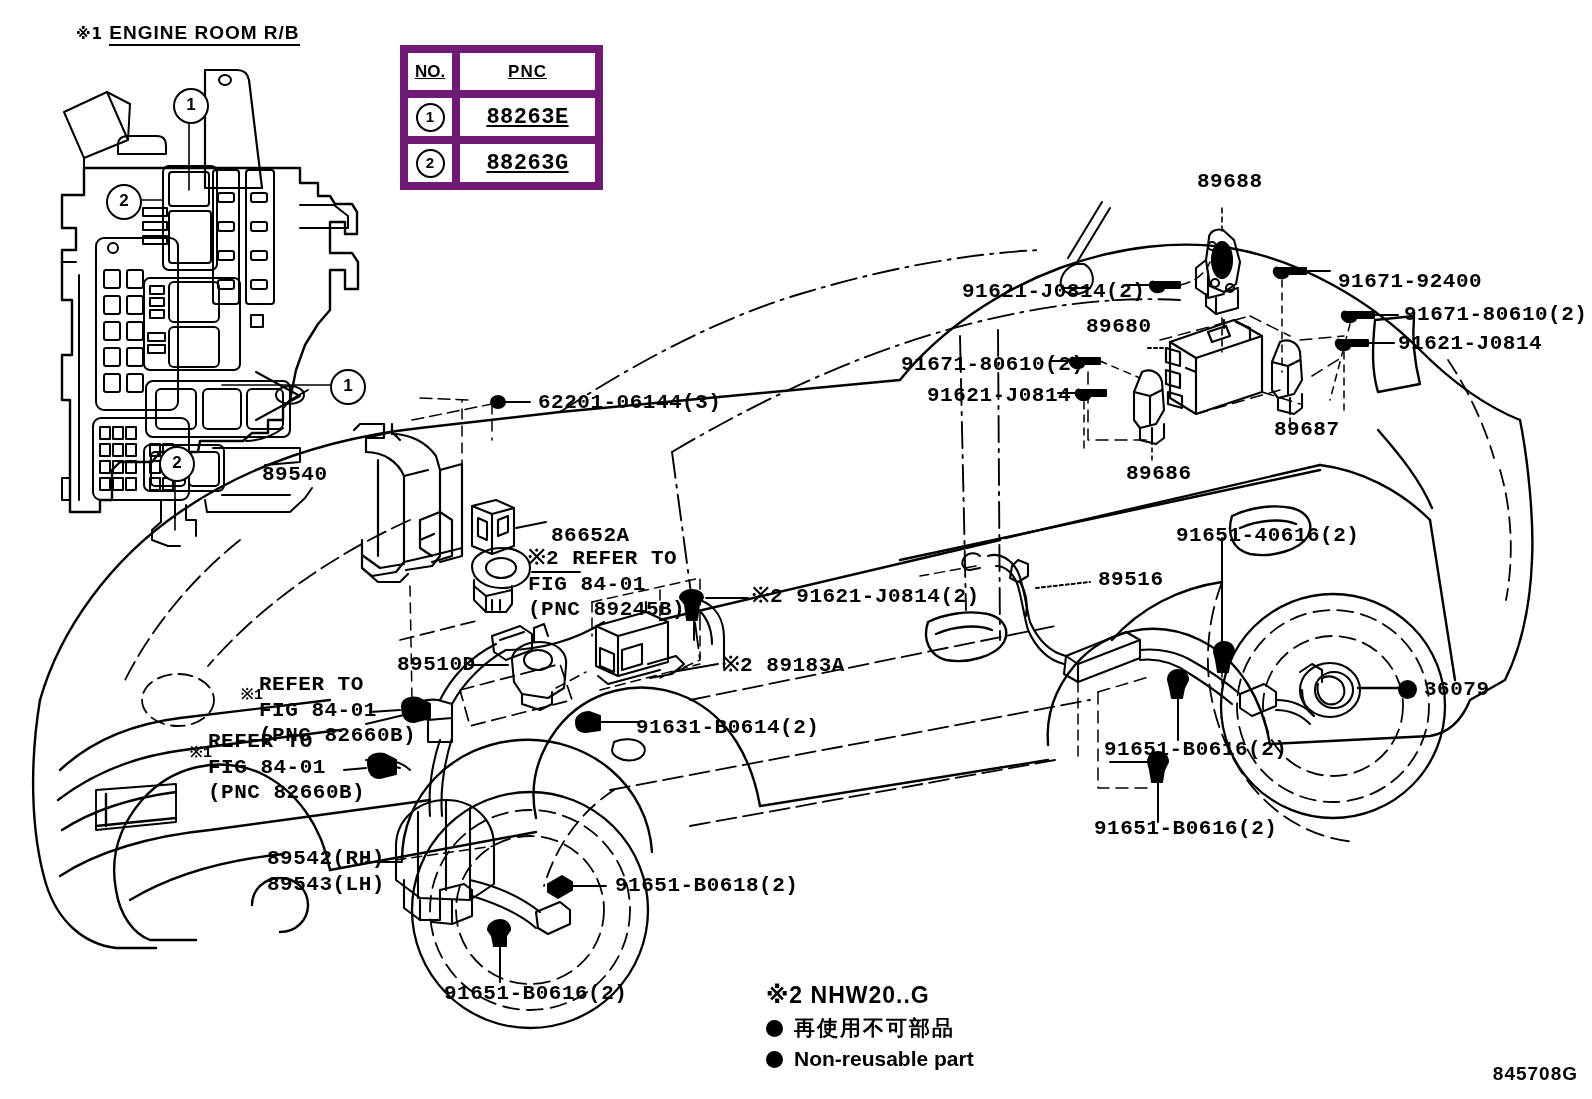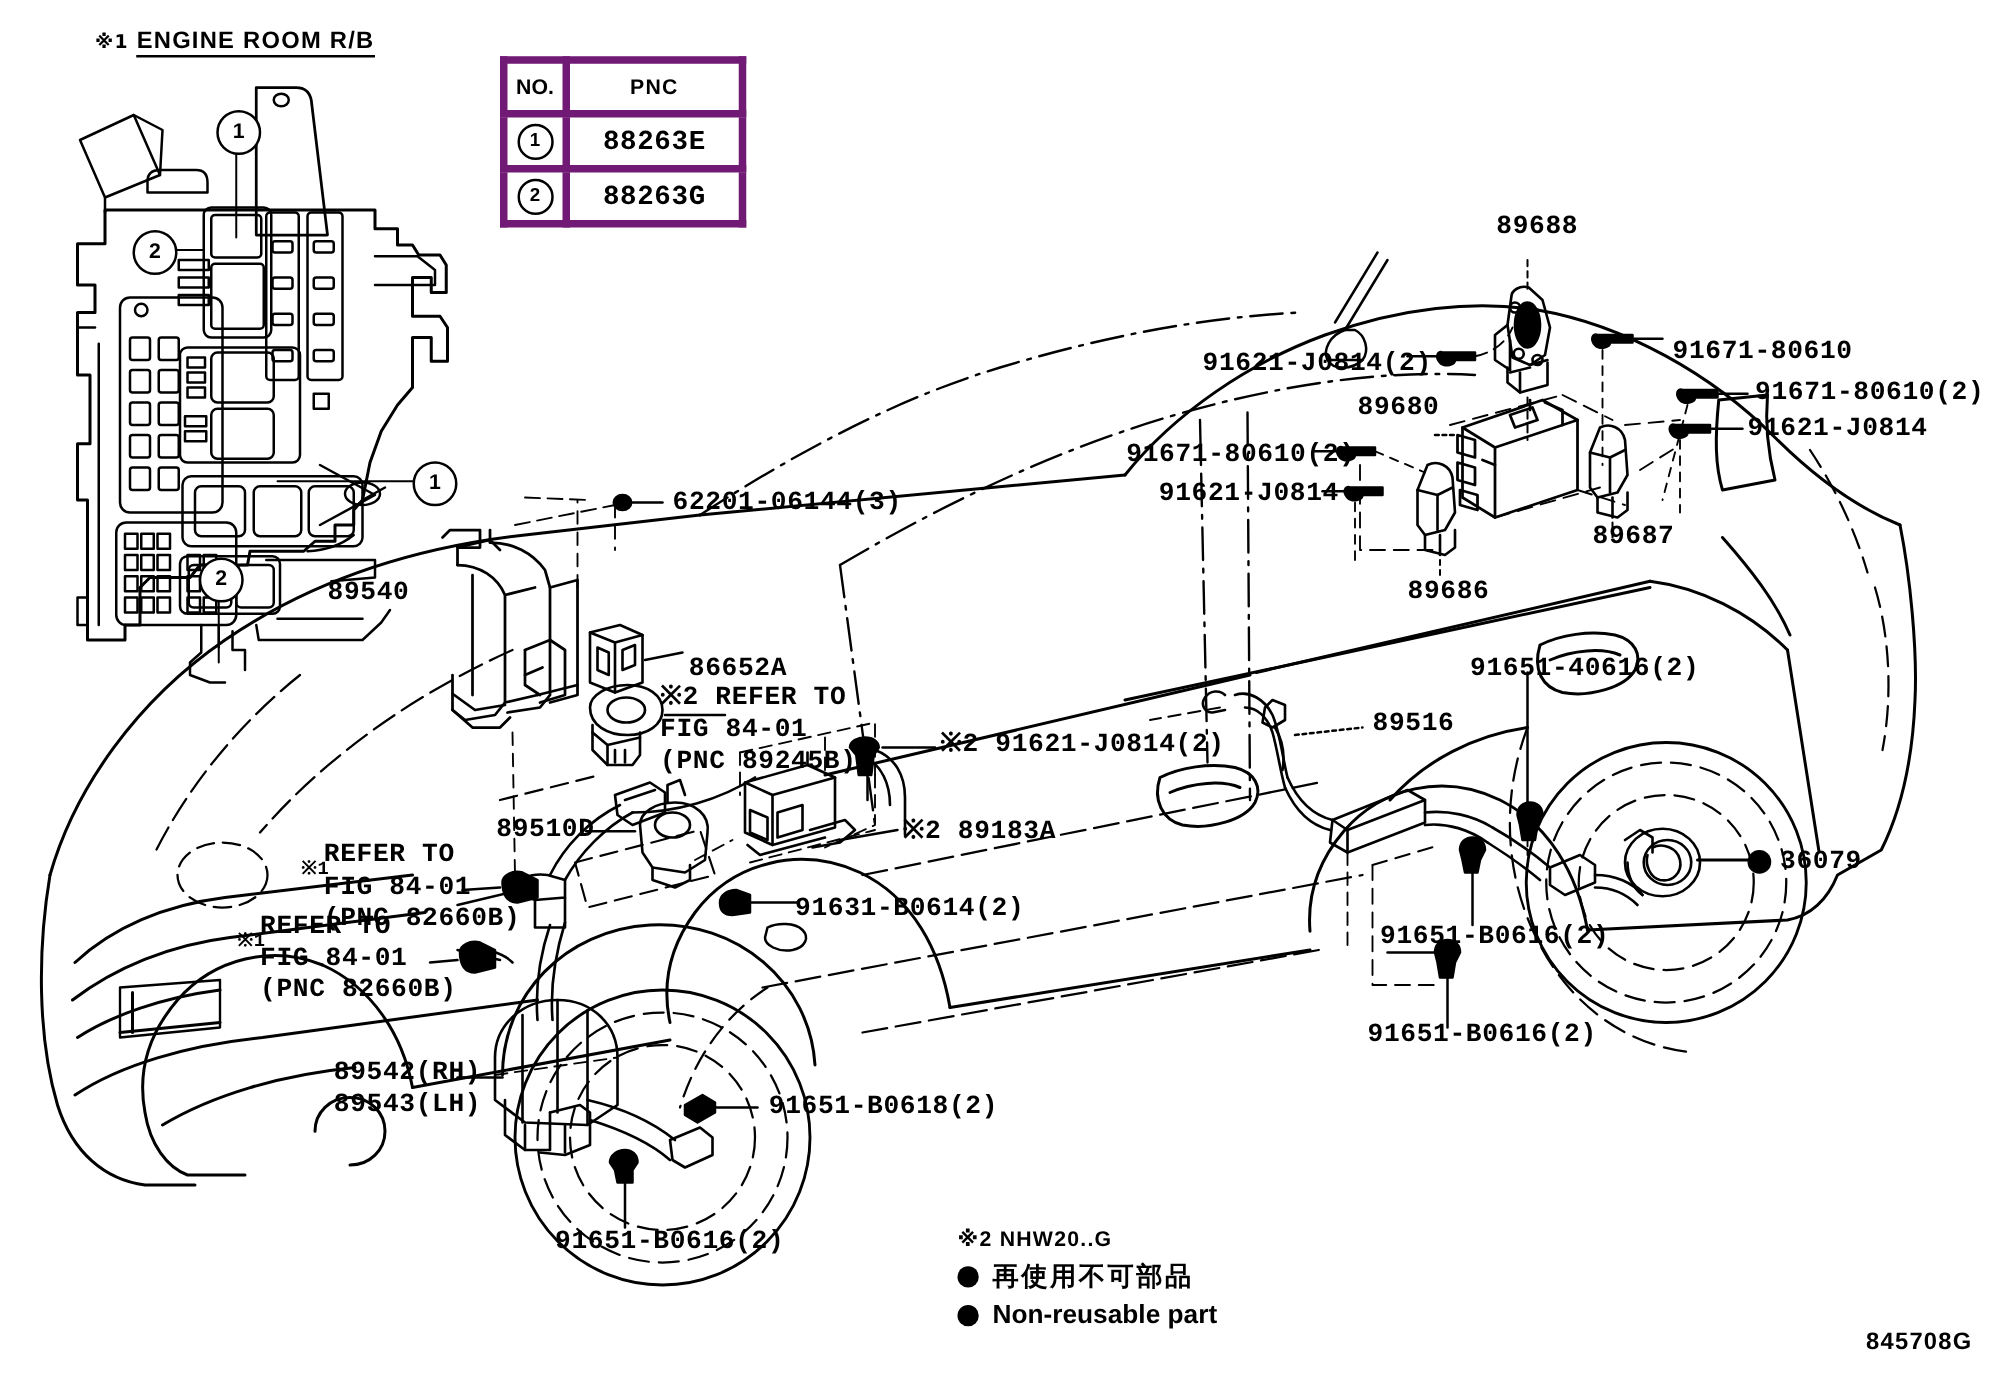--- a/index.html
+++ b/index.html
@@ -31,24 +31,25 @@
     font-size:19px;font-weight:bold;letter-spacing:1px;
   }
   .hdr u{text-decoration:none;border-bottom:2px solid #000;padding-bottom:1px;}
   
   #pnc-table{
     position:absolute;left:400px;top:45px;
     border:3px solid #000;border-collapse:collapse;
     background:#fff;
   }
   #pnc-table td,#pnc-table th{
-    border:6px solid #701a75;
+    border:8px solid #701a75;
     text-align:center;vertical-align:middle;
     font-family:"Liberation Sans","DejaVu Sans",sans-serif;
     padding:0;
+    text-decoration:underline;
   }
   #pnc-table th.no{width:44px;height:37px;font-size:17px;font-weight:bold;}
   #pnc-table th.pnc{width:135px;height:37px;font-size:17px;font-weight:bold;letter-spacing:1px;}
   #pnc-table td.numcell{width:44px;height:38px;}
   #pnc-table td.valcell{
     width:135px;height:38px;
     font-family:"Liberation Mono","DejaVu Sans Mono",monospace;
     font-size:22px;font-weight:bold;letter-spacing:0.5px;
   }
   .circnum{
@@ -70,21 +71,21 @@
     position:absolute;width:19px;height:19px;border-radius:50%;background:#000;
   }
   .legend{position:absolute;}
   .legend .row{display:flex;align-items:center;margin-top:5px;}
   .legend .bullet{
     width:17px;height:17px;border-radius:50%;background:#000;
     display:inline-block;margin-right:11px;flex:0 0 auto;
   }
   .legend .jp{font-family:"DejaVu Sans",sans-serif;font-size:21px;font-weight:bold;letter-spacing:2px;}
   .legend .en{font-family:"Liberation Sans","DejaVu Sans",sans-serif;font-size:21px;font-weight:bold;}
-  .legend .cond{font-family:"Liberation Sans","DejaVu Sans",sans-serif;font-size:17px;font-weight:bold;letter-spacing:1px;margin-bottom:2px;}
+  .legend .cond{font-family:"Liberation Sans","DejaVu Sans",sans-serif;font-size:23px;font-weight:bold;letter-spacing:1px;margin-bottom:2px;}
   #drawing-no{
     position:absolute;right:14px;bottom:14px;
     font-family:"Liberation Sans","DejaVu Sans",sans-serif;
     font-size:19px;font-weight:bold;letter-spacing:1px;
   }
   .kome{font-family:"DejaVu Sans",sans-serif;font-size:15px;font-weight:bold;}
 </style>
 </head>
 <body>
 
@@ -674,21 +675,21 @@
 
   <div class="lbl" style="left:722px;top:654px;">※2 89183A</div>
   <div class="lbl" style="left:752px;top:585px;">※2 91621-J0814(2)</div>
 
   <div class="lbl" style="left:1197px;top:170px;">89688</div>
   <div class="lbl" style="left:1086px;top:315px;">89680</div>
   <div class="lbl" style="left:1126px;top:462px;">89686</div>
   <div class="lbl" style="left:1274px;top:418px;">89687</div>
 
   <div class="lbl" style="left:962px;top:280px;">91621-J0814(2)</div>
-  <div class="lbl" style="left:1338px;top:270px;">91671-80610</div>
+  <div class="lbl" style="left:1338px;top:270px;">91671-92400</div>
   <div class="lbl" style="left:1404px;top:303px;">91671-80610(2)</div>
   <div class="lbl" style="left:1398px;top:332px;">91621-J0814</div>
   <div class="lbl" style="left:901px;top:353px;">91671-80610(2)</div>
   <div class="lbl" style="left:927px;top:384px;">91621-J0814</div>
 
   <div class="lbl" style="left:1176px;top:524px;">91651-40616(2)</div>
   <div class="lbl" style="left:1098px;top:568px;">89516</div>
   <div class="lbl" style="left:1424px;top:678px;">36079</div>
   <div class="dot" style="left:1398px;top:680px;"></div>
 

